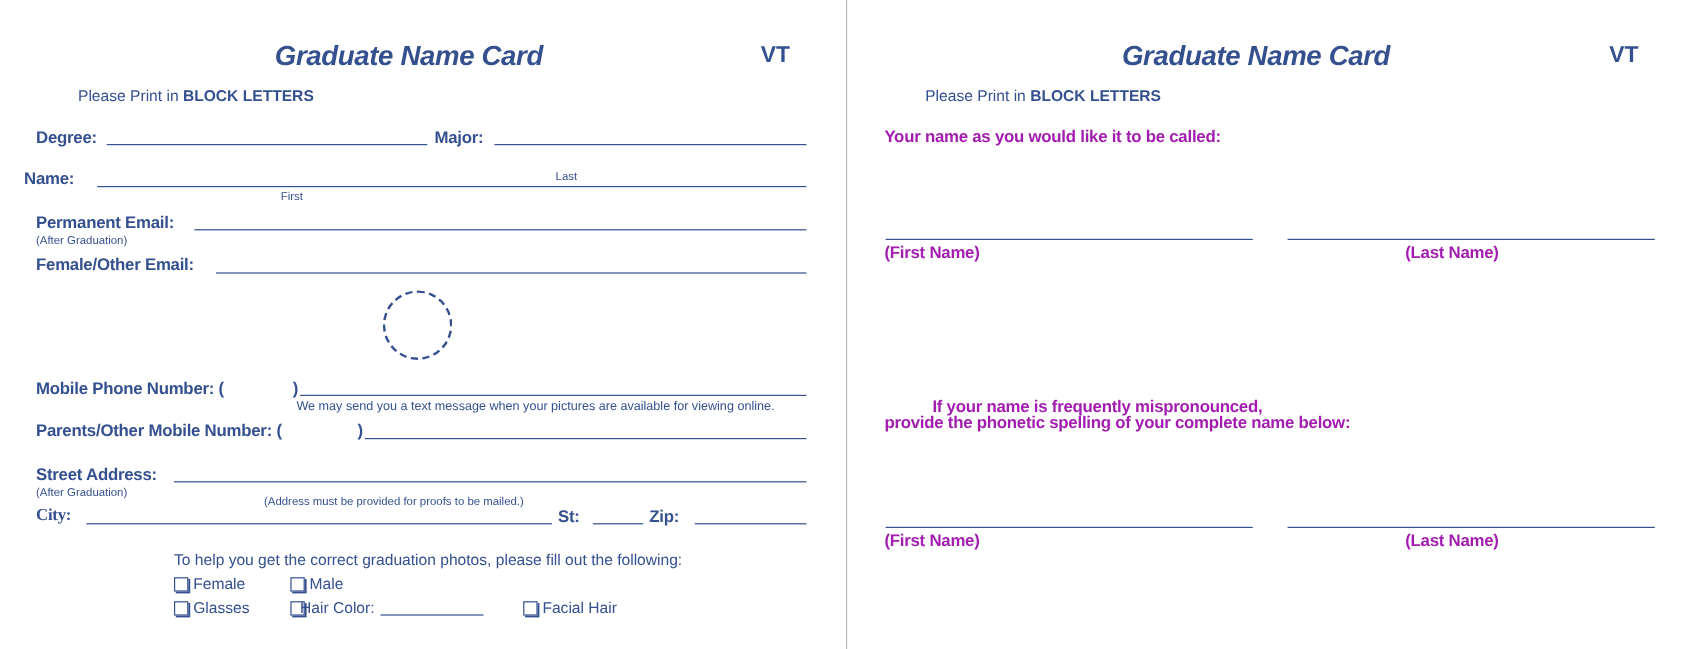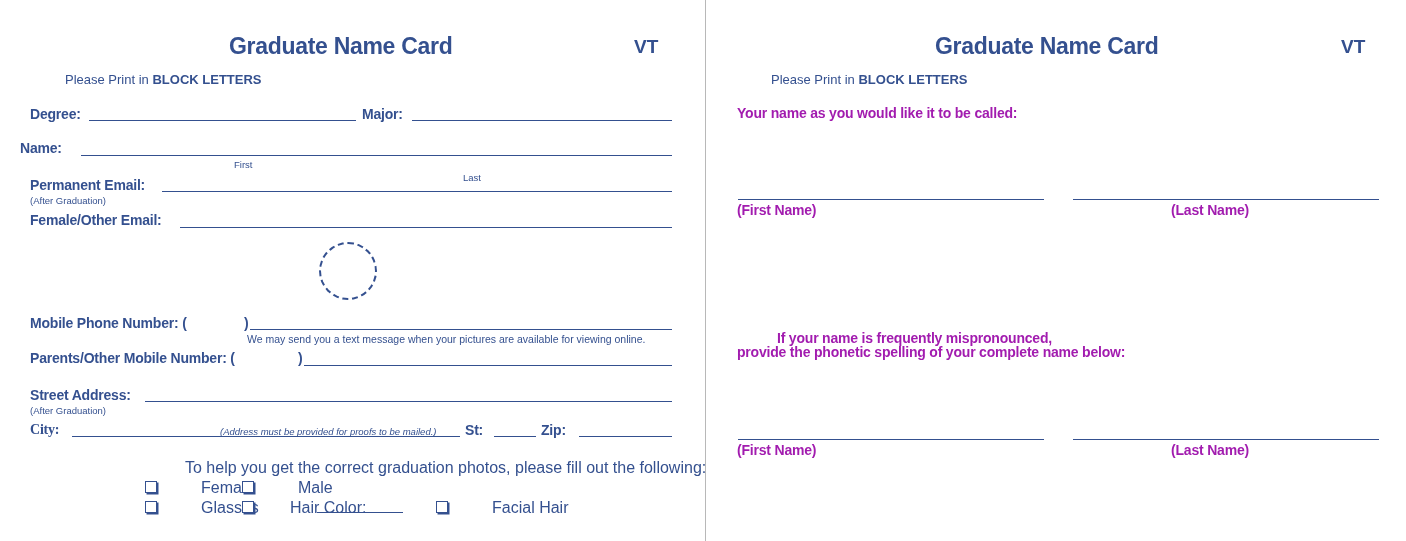--- a/index.html
+++ b/index.html
@@ -1,51 +1,51 @@
 <!DOCTYPE html>
 <html><head>
   <meta charset="utf-8">
   <style>
     html, body { margin: 0; padding: 0; background: #ffffff; }
     body { width: 1406px; height: 541px; position: relative; overflow: hidden;
            font-family: "Liberation Sans", sans-serif; color: #2e4a8c; }
     .abs { position: absolute; }
-    .title { font-size: 23px; font-weight: bold; letter-spacing: -0.3px; color: #34508f; white-space: nowrap; }
+    .title { font-size: 23px; font-weight: bold; letter-spacing: -0.3px; color: #34508f; white-space: nowrap; font-style: italic; }
     .vt { font-size: 19px; font-weight: bold; color: #34508f; }
     .sub { font-size: 13px; color: #34508f; white-space: nowrap; }
     .sub b { font-weight: bold; }
     .lbl { font-size: 14px; font-weight: bold; color: #34508f; white-space: nowrap; letter-spacing: -0.2px; }
     .small { font-size: 9.5px; color: #34508f; white-space: nowrap; }
     .note { font-size: 10.5px; color: #34508f; white-space: nowrap; }
     .line { position: absolute; height: 0; border-top: 1.6px solid #34508f; }
     .divider { position: absolute; left: 705px; top: 0; width: 1px; height: 541px; background: #b8b8b8; }
     .circle { position: absolute; left: 319px; top: 242px; width: 58px; height: 58px;
               border-radius: 50%; border: 2.5px dashed #34508f; box-sizing: border-box; }
     .cb { position: absolute; width: 10px; height: 10px; border: 1px solid #34508f;
           box-shadow: 1.5px 1.5px 0 #34508f; background: #fff; }
-    .cbl { font-size: 16px; color: #34508f; white-space: nowrap; margin-left: 40px; }
+    .cbl { font-size: 13px; color: #34508f; white-space: nowrap; }
     .rlbl { font-size: 14px; font-weight: bold; color: #a21caf; white-space: nowrap; letter-spacing: -0.2px; line-height: 15px; }
   </style>
 </head>
 <body>
 
 <div>
   <div class="abs title" style="left:229px; top:33px;">Graduate Name Card</div>
   <div class="abs vt" style="left:634px; top:36px;">VT</div>
   <div class="abs sub" style="left:65px; top:72px;"><span>Please Print in </span><b>BLOCK LETTERS</b></div>
 
   <div class="abs lbl" style="left:30px; top:106px;">Degree:</div>
   <div class="line" style="left:89px; top:120px; width:267px;"></div>
   <div class="abs lbl" style="left:362px; top:106px;">Major:</div>
   <div class="line" style="left:412px; top:120px; width:260px;"></div>
 
   <div class="abs lbl" style="left:20px; top:140px;">Name:</div>
   <div class="line" style="left:81px; top:155px; width:591px;"></div>
   <div class="abs small" style="left:234px; top:159px;">First</div>
-  <div class="abs small" style="left:463px; top:172px;text-align:right;">Last</div>
+  <div class="abs small" style="left:463px; top:142px;text-align:right;">Last</div>
 
   <div class="abs lbl" style="left:30px; top:177px;">Permanent Email:</div>
   <div class="line" style="left:162px; top:191px; width:510px;"></div>
   <div class="abs small" style="left:30px; top:195px;">(After Graduation)</div>
 
   <div class="abs lbl" style="left:30px; top:212px;">Female/Other Email:</div>
   <div class="line" style="left:180px; top:227px; width:492px;"></div>
 
   <div class="circle"></div>
 
@@ -54,21 +54,21 @@
   <div class="line" style="left:250px; top:329px; width:422px;"></div>
   <div class="abs note" style="left:247px; top:333px;">We may send you a text message when your pictures are available for viewing online.</div>
 
   <div class="abs lbl" style="left:30px; top:350px;">Parents/Other Mobile Number: (</div>
   <div class="abs lbl" style="left:298px; top:350px;">)</div>
   <div class="line" style="left:304px; top:365px; width:368px;"></div>
 
   <div class="abs lbl" style="left:30px; top:387px;">Street Address:</div>
   <div class="line" style="left:145px; top:401px; width:527px;"></div>
   <div class="abs small" style="left:30px; top:405px;">(After Graduation)</div>
-  <div class="abs small" style="left:220px; top:426px;font-style:italic;">(Address must be provided for proofs to be mailed.)</div>
+  <div class="abs small" style="left:220px; top:413px;">(Address must be provided for proofs to be mailed.)</div>
 
   <div class="abs lbl" style="left:30px; top:422px;font-family:Liberation Serif, serif;">City:</div>
   <div class="line" style="left:72px; top:436px; width:388px;"></div>
   <div class="abs lbl" style="left:465px; top:422px;">St:</div>
   <div class="line" style="left:494px; top:436px; width:42px;"></div>
   <div class="abs lbl" style="left:541px; top:422px;">Zip:</div>
   <div class="line" style="left:579px; top:436px; width:93px;"></div>
 
   <div class="abs cbl" style="left:145px; top:459px;">To help you get the correct graduation photos, please fill out the following:</div>
 

